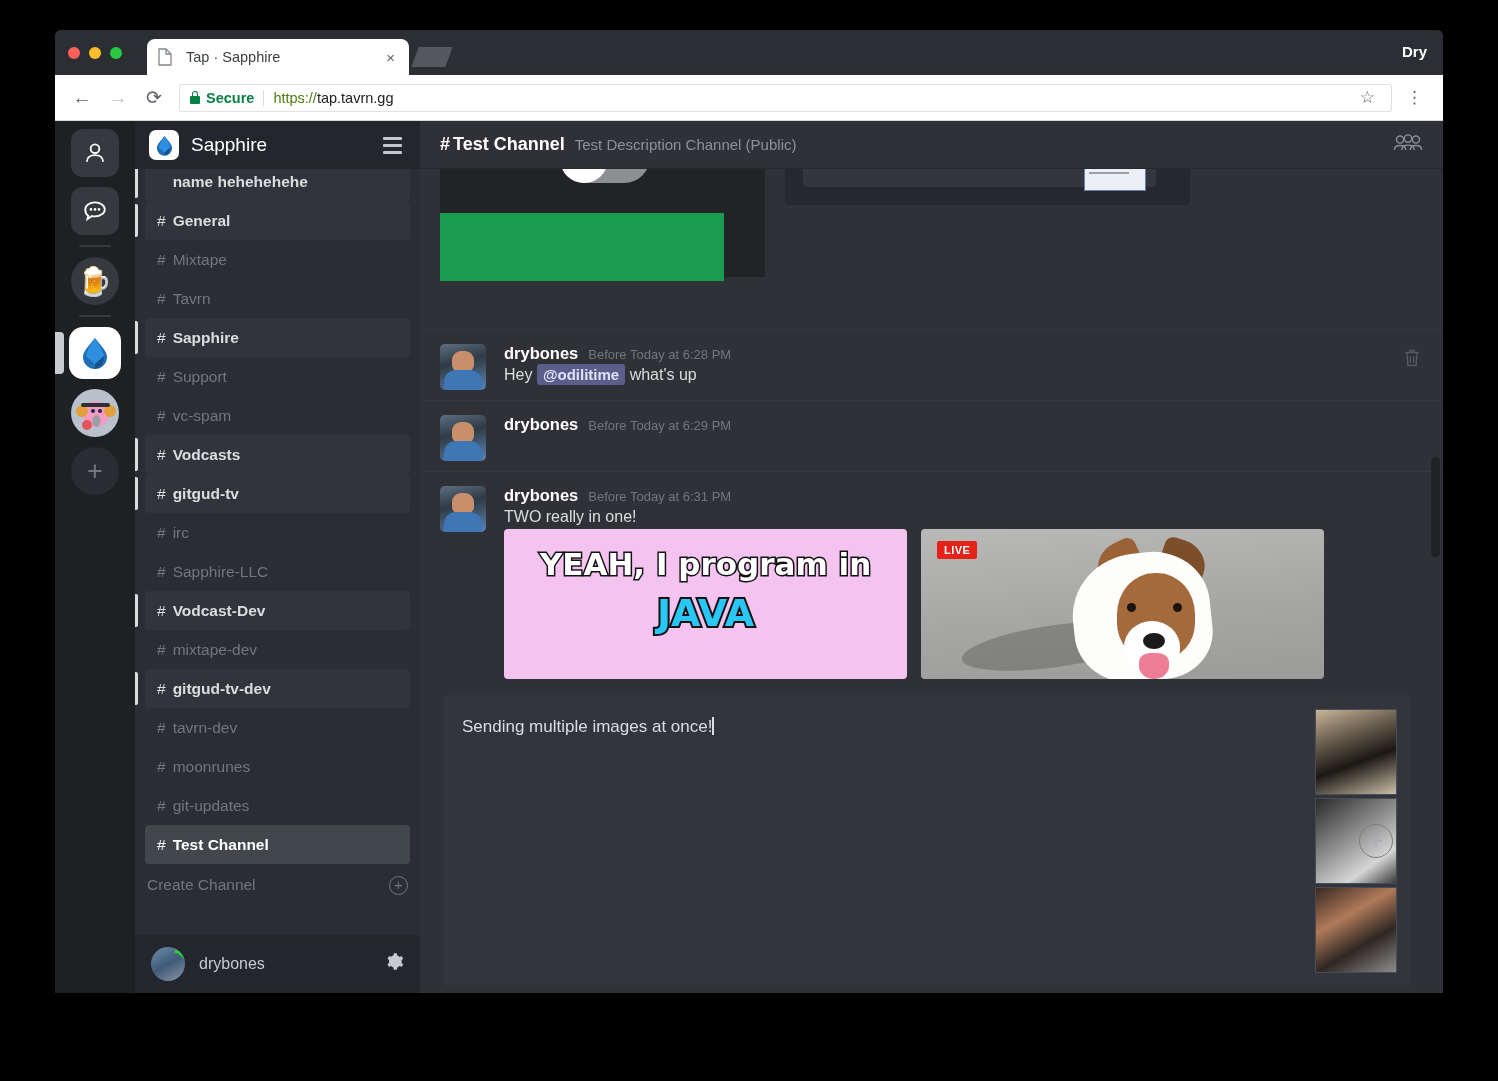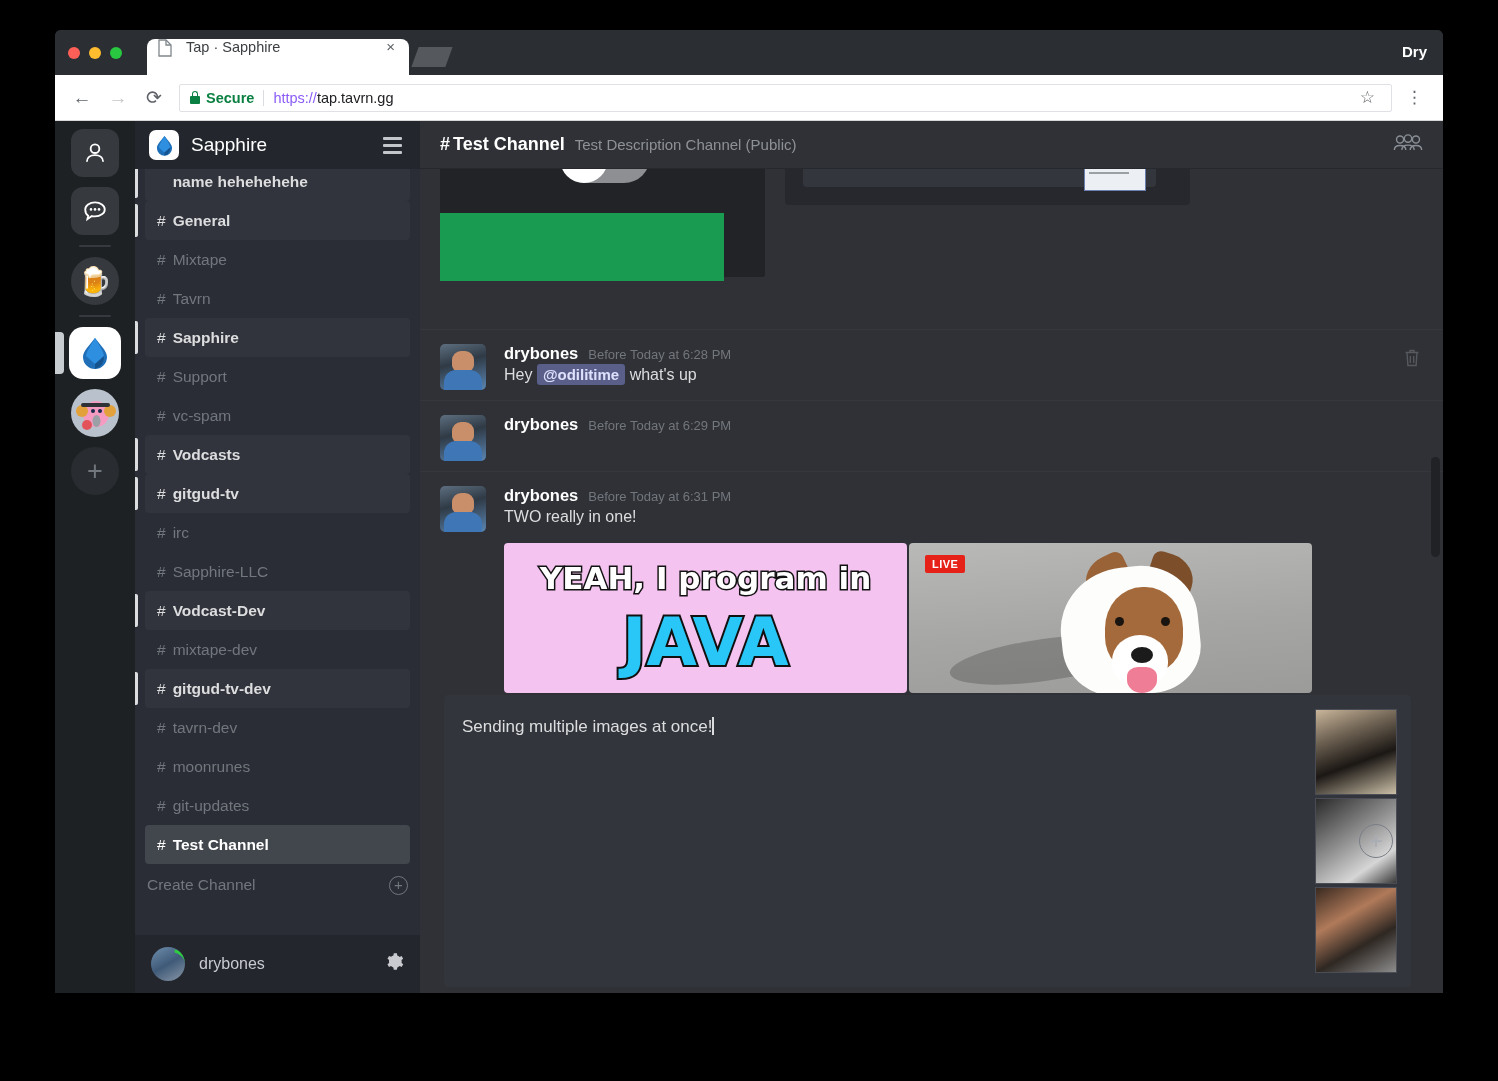--- a/index.html
+++ b/index.html
@@ -25,21 +25,21 @@
     display: flex; align-items: flex-end;
   }
   .traffic { position: absolute; left: 13px; top: 17px; display: flex; gap: 9px; }
   .dot { width: 12px; height: 12px; border-radius: 50%; }
   .dot.red { background: #ff5f57; }
   .dot.amber { background: #febc2e; }
   .dot.green { background: #28c840; }
   .tab {
     margin-left: 92px; width: 262px; height: 36px;
     background: #fff; border-radius: 8px 8px 0 0;
-    display: flex; padding: 0 10px;
+    display: flex; align-items: center; padding: 0 10px;
     position: relative;
   }
   .tab-favicon { width: 16px; height: 18px; margin-right: 13px; flex: none; }
   .tab-title {
     font-size: 14.5px; color: #3c4043; white-space: nowrap;
     overflow: hidden; text-overflow: ellipsis; flex: 1;
   }
   .tab-close { color: #5f6368; font-size: 15px; line-height: 1; padding: 0 4px; }
   .newtab {
     width: 34px; height: 20px; margin-left: 6px; margin-bottom: 8px;
@@ -68,21 +68,21 @@
   }
   .lock { width: 10px; height: 13px; position: relative; margin-right: 6px; }
   .lock .body { position: absolute; bottom: 0; width: 10px; height: 8px; background: #0b8043; border-radius: 1px; }
   .lock .shackle {
     position: absolute; top: 0; left: 2px; width: 6px; height: 6px;
     border: 1.6px solid #0b8043; border-bottom: none; border-radius: 3px 3px 0 0;
   }
   .secure-label { color: #0b8043; font-size: 14.5px; font-weight: bold; margin-right: 9px; }
   .url-sep { width: 1px; height: 16px; background: #dadce0; margin-right: 9px; }
   .url-text { font-size: 14.5px; color: #202124; }
-  .url-text .scheme { color: #8b5cf6; }
+  .url-text .scheme { color: #4d7c0f; }
   .star { color: #5f6368; font-size: 17px; margin-left: auto; padding: 0 6px; }
   .kebab { color: #5f6368; font-size: 17px; letter-spacing: 0; padding: 0 8px; line-height: 0.7; }
 
   
   .app { display: flex; height: calc(963px - 45px - 46px); background: #2f3136; }
 
   
   .rail {
     width: 80px; background: #1e2124; flex: none;
     display: flex; flex-direction: column; align-items: center;
@@ -234,34 +234,34 @@
   .msg-head { display: flex; align-items: baseline; gap: 10px; }
   .author { color: #fff; font-size: 16.5px; font-weight: bold; }
   .stamp { color: #72767d; font-size: 13px; }
   .body-row { color: #dcddde; font-size: 16px; line-height: 24px; }
   .mention {
     background: #5a5f8a; color: #dee0fc; border-radius: 3px;
     padding: 2px 6px; font-weight: bold; font-size: 15px;
   }
   .trash { position: absolute; right: 22px; top: 18px; color: #56595f; }
 
-  .attach-row { display: flex; gap: 2px; margin-top: 14px; }
+  .attach-row { display: flex; gap: 14px; }
   .meme {
     width: 403px; height: 150px; background: #f5c3f0; border-radius: 4px;
     overflow: hidden; position: relative; flex: none;
   }
   .meme .l1 {
     position: absolute; top: 17px; left: 50%; transform: translateX(-50%);
     font-size: 31px; font-weight: bold; color: #fff; white-space: nowrap;
     -webkit-text-stroke: 3px #111; paint-order: stroke fill;
     font-family: "DejaVu Sans", sans-serif;
   }
   .meme .l2 {
     position: absolute; top: 62px; left: 50%; transform: translateX(-50%);
-    font-size: 65px; font-weight: bold; color: #29c7f7; white-space: nowrap;
+    font-size: 38px; font-weight: bold; color: #29c7f7; white-space: nowrap;
     -webkit-text-stroke: 4px #111; paint-order: stroke fill;
     font-family: "DejaVu Sans", sans-serif;
   }
   .dogpic {
     width: 403px; height: 150px; border-radius: 4px; overflow: hidden;
     position: relative; flex: none;
     background: linear-gradient(175deg,#b9b9b7 0%,#a6a6a4 55%,#9b9b99 100%);
     text-align: center;
   }
   .dogpic .live {

